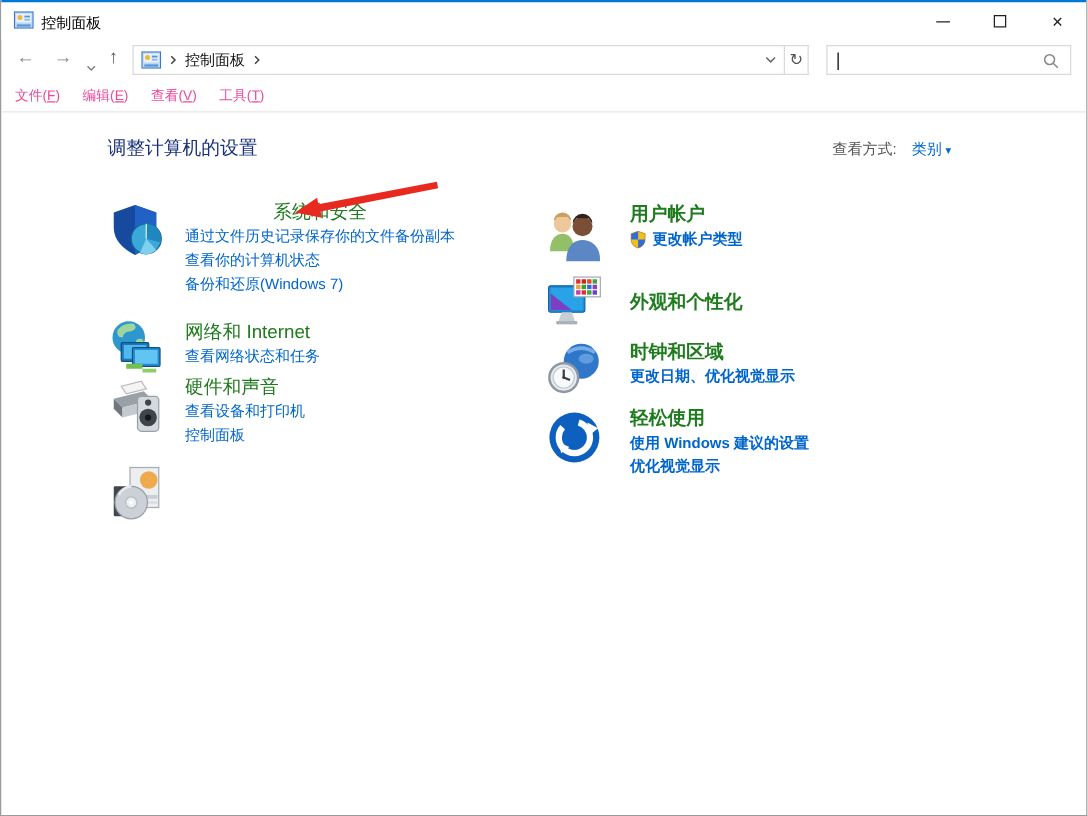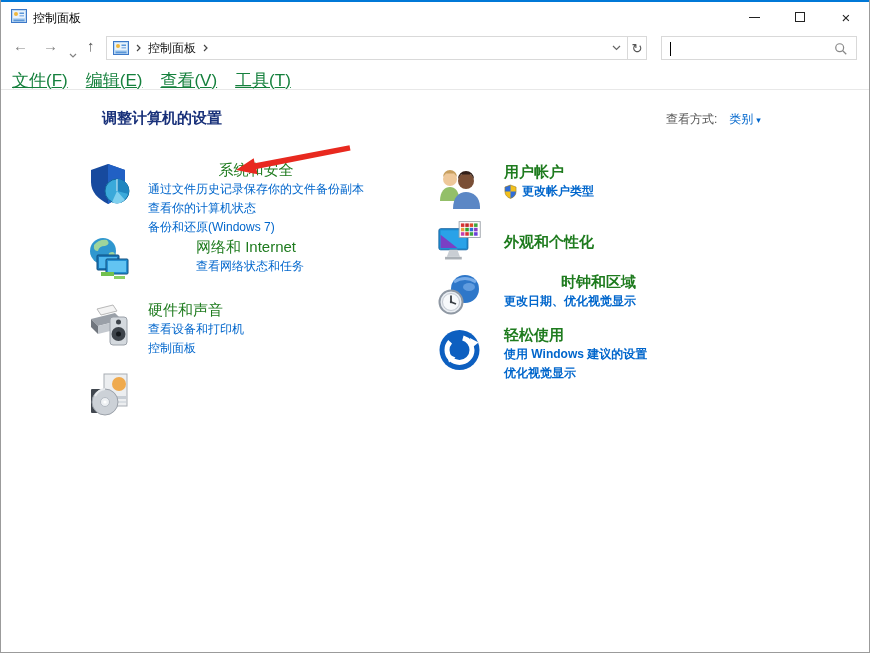--- a/index.html
+++ b/index.html
@@ -41,26 +41,26 @@
               font-size:13px; color:#555; background:#fff;}
   .searchbox{position:absolute; left:660px; top:2px; width:196px; height:24px; border:1px solid #d9d9d9;
              background:#fff;}
   .searchbox input{position:absolute; left:8px; top:2px; width:160px; height:18px; border:none; outline:none;
                    font:12px "Liberation Sans","DejaVu Sans",sans-serif;}
   .search-caret{position:absolute; left:8px; top:5px; width:1px; height:14px; background:#000;}
   .search-mag{position:absolute; right:8px; top:5px;}
 
   
   .menubar{position:absolute; left:2px; top:66px; height:22px; display:flex;}
-  .menu-item{padding:3px 9px; font-size:17px; color:#15803d; cursor:default;text-decoration:underline;}
+  .menu-item{padding:3px 9px; font-size:11px; color:#ec4899; cursor:default;}
   .menu-item u{text-decoration:underline;}
   .menu-sep{position:absolute; left:0; top:89px; width:870px; height:1px; background:#e8e8e8;}
 
   
-  .page-heading{position:absolute; left:101px; top:109px; font-size:15px; color:var(--navy);font-weight:bold;}
+  .page-heading{position:absolute; left:85px; top:109px; font-size:15px; color:var(--navy);}
   .viewby{position:absolute; left:665px; top:111px; font-size:12px; color:#555;}
   .viewby .vb-value{color:var(--blue); margin-left:12px; cursor:pointer;}
   .viewby .vb-caret{color:var(--blue); font-size:9px; margin-left:3px;}
 
   .cat-row{position:absolute; display:flex;}
   .cat-icon{flex:0 0 44px; width:44px; height:48px;}
   .cat-icon svg{width:44px; height:46px; display:block;}
   .cat-text{display:flex; flex-direction:column;}
   .col-left .cat-text{margin-left:15px;}
   .col-right .cat-text{margin-left:22px;font-weight:bold;}
@@ -172,21 +172,21 @@
             <line x1="28" y1="29" x2="28" y2="17" stroke="#d8eef9" stroke-width="1"></line>
           </svg>
         </span>
         <div class="cat-text">
           <a class="cat-title">系统和安全</a>
           <a class="cat-link">通过文件历史记录保存你的文件备份副本</a>
           <a class="cat-link">查看你的计算机状态</a>
           <a class="cat-link">备份和还原(Windows 7)</a>
         </div>
       </div>
-      <div class="cat-row col-left" style="left: 88px; top: 237px; gap: 48px;">
+      <div class="cat-row col-left" style="left: 88px; top: 256px;">
         <span class="cat-icon" style="margin-top: 0px;">
           <svg viewBox="0 0 44 46">
             <circle cx="14" cy="14" r="13" fill="#2f97cf"></circle>
             <path d="M5 8 Q10 2 18 3 Q22 7 16 9 Q10 9 9 14 Q4 14 5 8 Z" fill="#9fd59b"></path>
             <path d="M20 16 Q26 13 26 19 Q22 23 19 21 Z" fill="#9fd59b"></path>
             <rect x="8" y="18" width="22" height="15" rx="1" fill="#1b78b8" stroke="#0e4f80"></rect>
             <rect x="10" y="20" width="18" height="11" fill="#4fb8ee"></rect>
             <rect x="17" y="22" width="22" height="15" rx="1" fill="#2490d2" stroke="#0e4f80"></rect>
             <rect x="19" y="24" width="18" height="11" fill="#62c4f2"></rect>
             <rect x="12" y="35" width="13" height="4" fill="#72c04e"></rect>
@@ -279,21 +279,21 @@
               <rect x="31" y="13" width="4" height="4" fill="#d83434"></rect>
               <rect x="36" y="13" width="4" height="4" fill="#3fa53f"></rect>
               <rect x="41" y="13" width="4" height="4" fill="#6a3fd8"></rect>
             </g>
           </svg>
         </span>
         <div class="cat-text">
           <a class="cat-title" style="margin-top: 14px;">外观和个性化</a>
         </div>
       </div>
-      <div class="cat-row col-right" style="left: 437px; top: 272px; text-align: right;">
+      <div class="cat-row col-right" style="left: 437px; top: 272px;">
         <span class="cat-icon" style="margin-top: 0px;">
           <svg viewBox="0 0 44 46">
             <circle cx="27" cy="17" r="14" fill="#2e77c9"></circle>
             <path d="M16 10 Q27 3 38 10" stroke="#78ace8" stroke-width="3" fill="none"></path>
             <ellipse cx="31" cy="15" rx="6" ry="4" fill="#78ace8" opacity="0.7"></ellipse>
             <circle cx="13" cy="30" r="11.5" fill="#e9edf2" stroke="#8f98a3" stroke-width="2"></circle>
             <circle cx="13" cy="30" r="8.5" fill="#f7f9fb" stroke="#c4cad2"></circle>
             <line x1="13" y1="30" x2="13" y2="23.5" stroke="#3a3f45" stroke-width="1.8"></line>
             <line x1="13" y1="30" x2="18" y2="32" stroke="#3a3f45" stroke-width="1.8"></line>
             <circle cx="13" cy="30" r="1.2" fill="#3a3f45"></circle>

